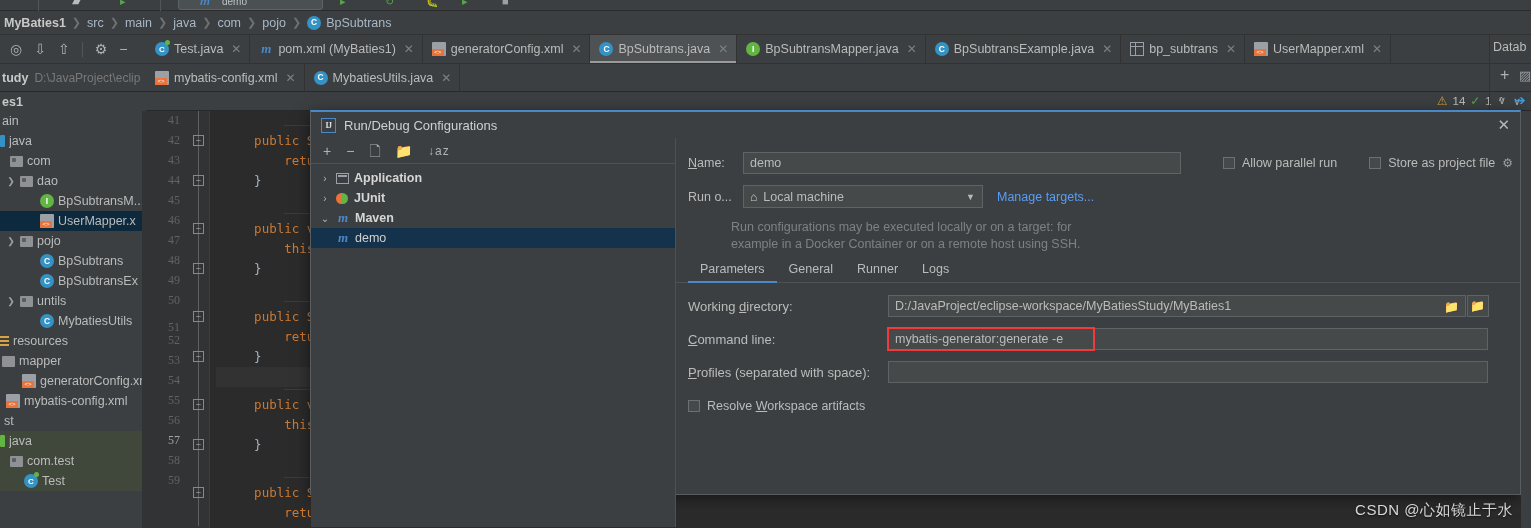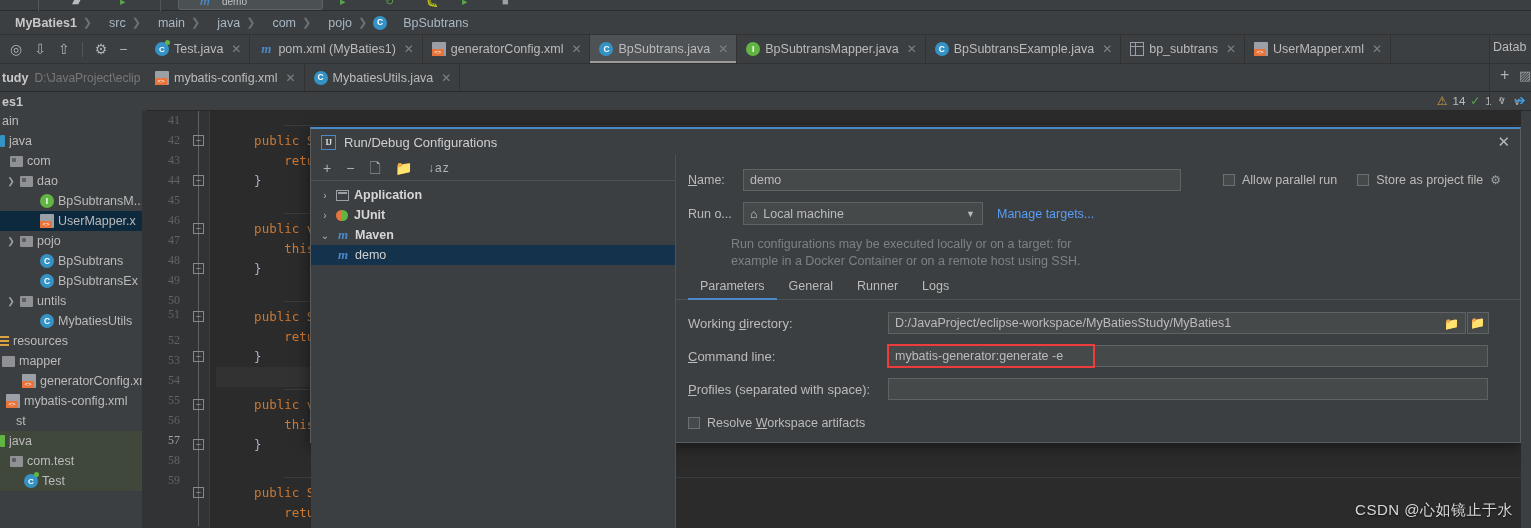--- a/index.html
+++ b/index.html
@@ -25,21 +25,21 @@
   }
   .ts-ico { position: absolute; top: -4px; font-size: 11px; line-height: 11px; }
 
   
   .breadcrumb {
     position: absolute; left: 0; top: 11px; width: 1531px; height: 24px;
     background: #3c3f41; display: flex; align-items: center;
     padding-left: 4px; font-size: 12.5px; color: #a9b7c6;
     border-bottom: 1px solid #323232;
   }
-  .crumb { color: #a9b7c6; white-space: nowrap; margin-left: 11px; }
+  .crumb { color: #a9b7c6; white-space: nowrap; }
   .crumb.bold { font-weight: bold; color: #c8c8c8; }
   .crumb-sep { color: #6d7174; margin: 0 6px; font-size: 11px; }
   .crumb-ico {
     display: inline-flex; width: 13px; height: 13px; border-radius: 50%;
     background: #3592c4; color: #fff; font-size: 8.5px; font-weight: bold;
     align-items: center; justify-content: center; margin-right: 5px;
     vertical-align: middle;
   }
 
   
@@ -160,21 +160,21 @@
   .foldbar { position:absolute; left:10px; width:1px; background:#5e6163; }
   .codearea { position:absolute; left:74px; top:0; right:0; height:100%; }
   .cline { position:absolute; left:0; white-space:pre; color:#a9b7c6; }
   .kw { color:#cc7832; }
   .sep-line { position:absolute; left:68px; right:0; height:1px; background:#393b3d; }
   .cur-row { position:absolute; left:0; right:0; height:20px; background:#323232; }
   .scrollbar-h { position:absolute; left:210px; top:94px; width: 970px; height:4px; background:#5c5f61; border-radius:2px; }
 
   
   .dialog {
-    position: absolute; left: 310px; top: 127px; width: 1211px; height: 316px;
+    position: absolute; left: 310px; top: 110px; width: 1211px; height: 385px;
     background: #3c3f41; border: 1px solid #5a5d5f;
     border-top: 2px solid #4a88c7;
     box-shadow: 0 3px 14px rgba(0,0,0,0.5);
   }
   .dlg-title {
     height: 26px; display: flex; align-items: center; gap: 8px;
     padding-left: 10px; font-size: 13px; color: #cfcfcf; position: relative;
   }
   .ij-logo {
     width: 15px; height: 15px; border: 1.5px solid #4a88c7; color:#e0e0e0;
@@ -439,21 +439,21 @@
       <span class="lbl">mapper</span>
     </div>
     <div class="trow" style="padding-left:22px">
       <span class="ico ico-xml"></span>
       <span class="lbl">generatorConfig.xm</span>
     </div>
     <div class="trow" style="padding-left:6px">
       <span class="ico ico-xml"></span>
       <span class="lbl">mybatis-config.xml</span>
     </div>
-    <div class="trow" style="padding-left:16px">
+    <div class="trow" style="padding-left:4px">
       <span class="lbl">st</span>
     </div>
     <div class="trow green" style="padding-left:0px">
       <span class="srcmark green"></span>
       <span class="lbl">java</span>
     </div>
     <div class="trow green" style="padding-left:10px">
       <span class="fldr src"></span>
       <span class="lbl">com.test</span>
     </div>
@@ -469,21 +469,21 @@
       <div class="gline" style="top:2px">41</div>
       <div class="gline" style="top:22px">42</div>
       <div class="gline" style="top:42px">43</div>
       <div class="gline" style="top:62px">44</div>
       <div class="gline" style="top:82px">45</div>
       <div class="gline" style="top:102px">46</div>
       <div class="gline" style="top:122px">47</div>
       <div class="gline" style="top:142px">48</div>
       <div class="gline" style="top:162px">49</div>
       <div class="gline" style="top:182px">50</div>
-      <div class="gline" style="top:196px">51</div>
+      <div class="gline" style="top:209px">51</div>
       <div class="gline" style="top:222px">52</div>
       <div class="gline" style="top:242px">53</div>
       <div class="gline" style="top:262px">54</div>
       <div class="gline" style="top:282px">55</div>
       <div class="gline" style="top:302px">56</div>
       <div class="gline cur" style="top:322px">57</div>
       <div class="gline" style="top:342px">58</div>
       <div class="gline" style="top:362px">59</div>
     </div>
     <div class="foldcol">
@@ -566,21 +566,21 @@
 
       <div class="dlg-right">
 
         <div class="frow">
           <span class="flabel" style="width:55px"><u>N</u>ame:</span>
           <span class="finput" style="width:438px">demo</span>
           <span class="cbrow" style="margin-left:42px">
             <span class="cbox"></span>
             <span>Allow parallel run</span>
           </span>
-          <span class="cbrow" style="margin-left:20px">
+          <span class="cbrow" style="margin-left:32px">
             <span class="cbox"></span>
             <span style="text-decoration:none">Store as project file</span>
             <span class="gear">⚙</span>
           </span>
         </div>
 
         <div class="frow">
           <span class="flabel" style="width:55px">Run o...</span>
           <span class="fcombo">
             <span class="home-ico">⌂</span>

